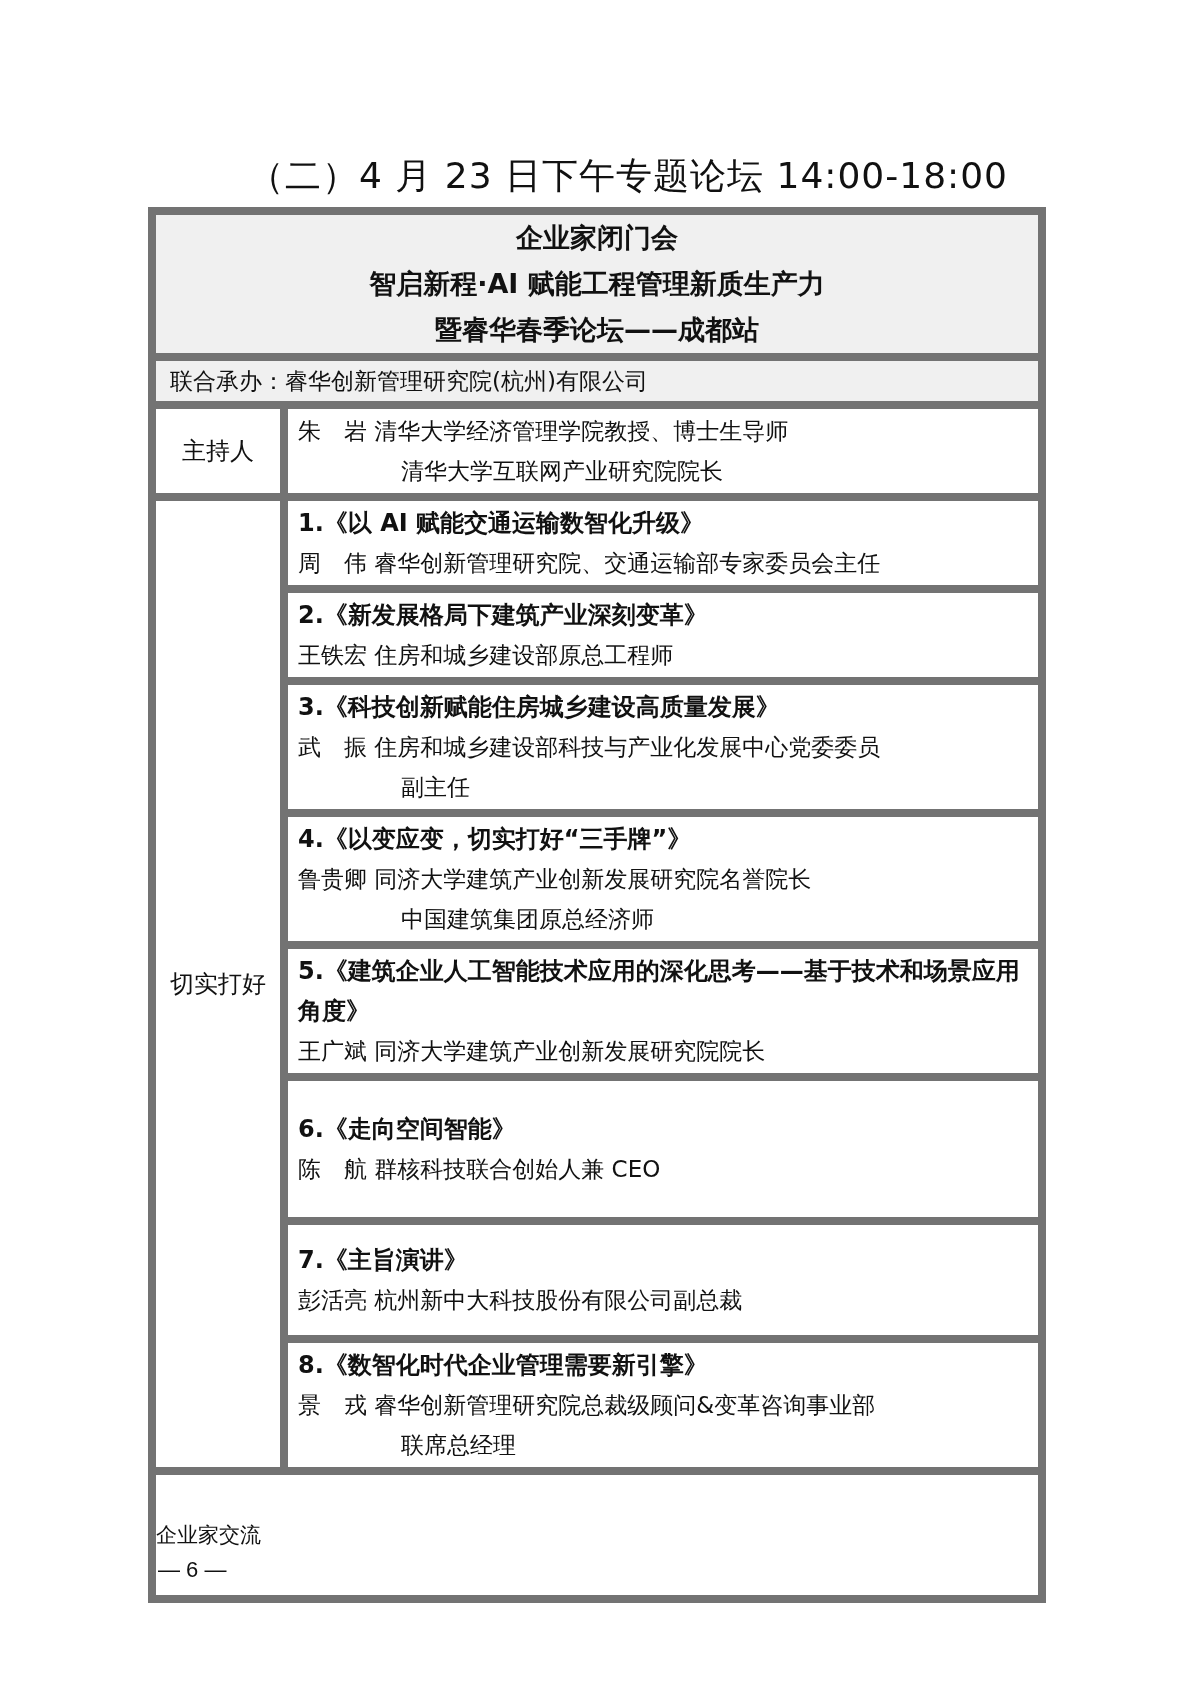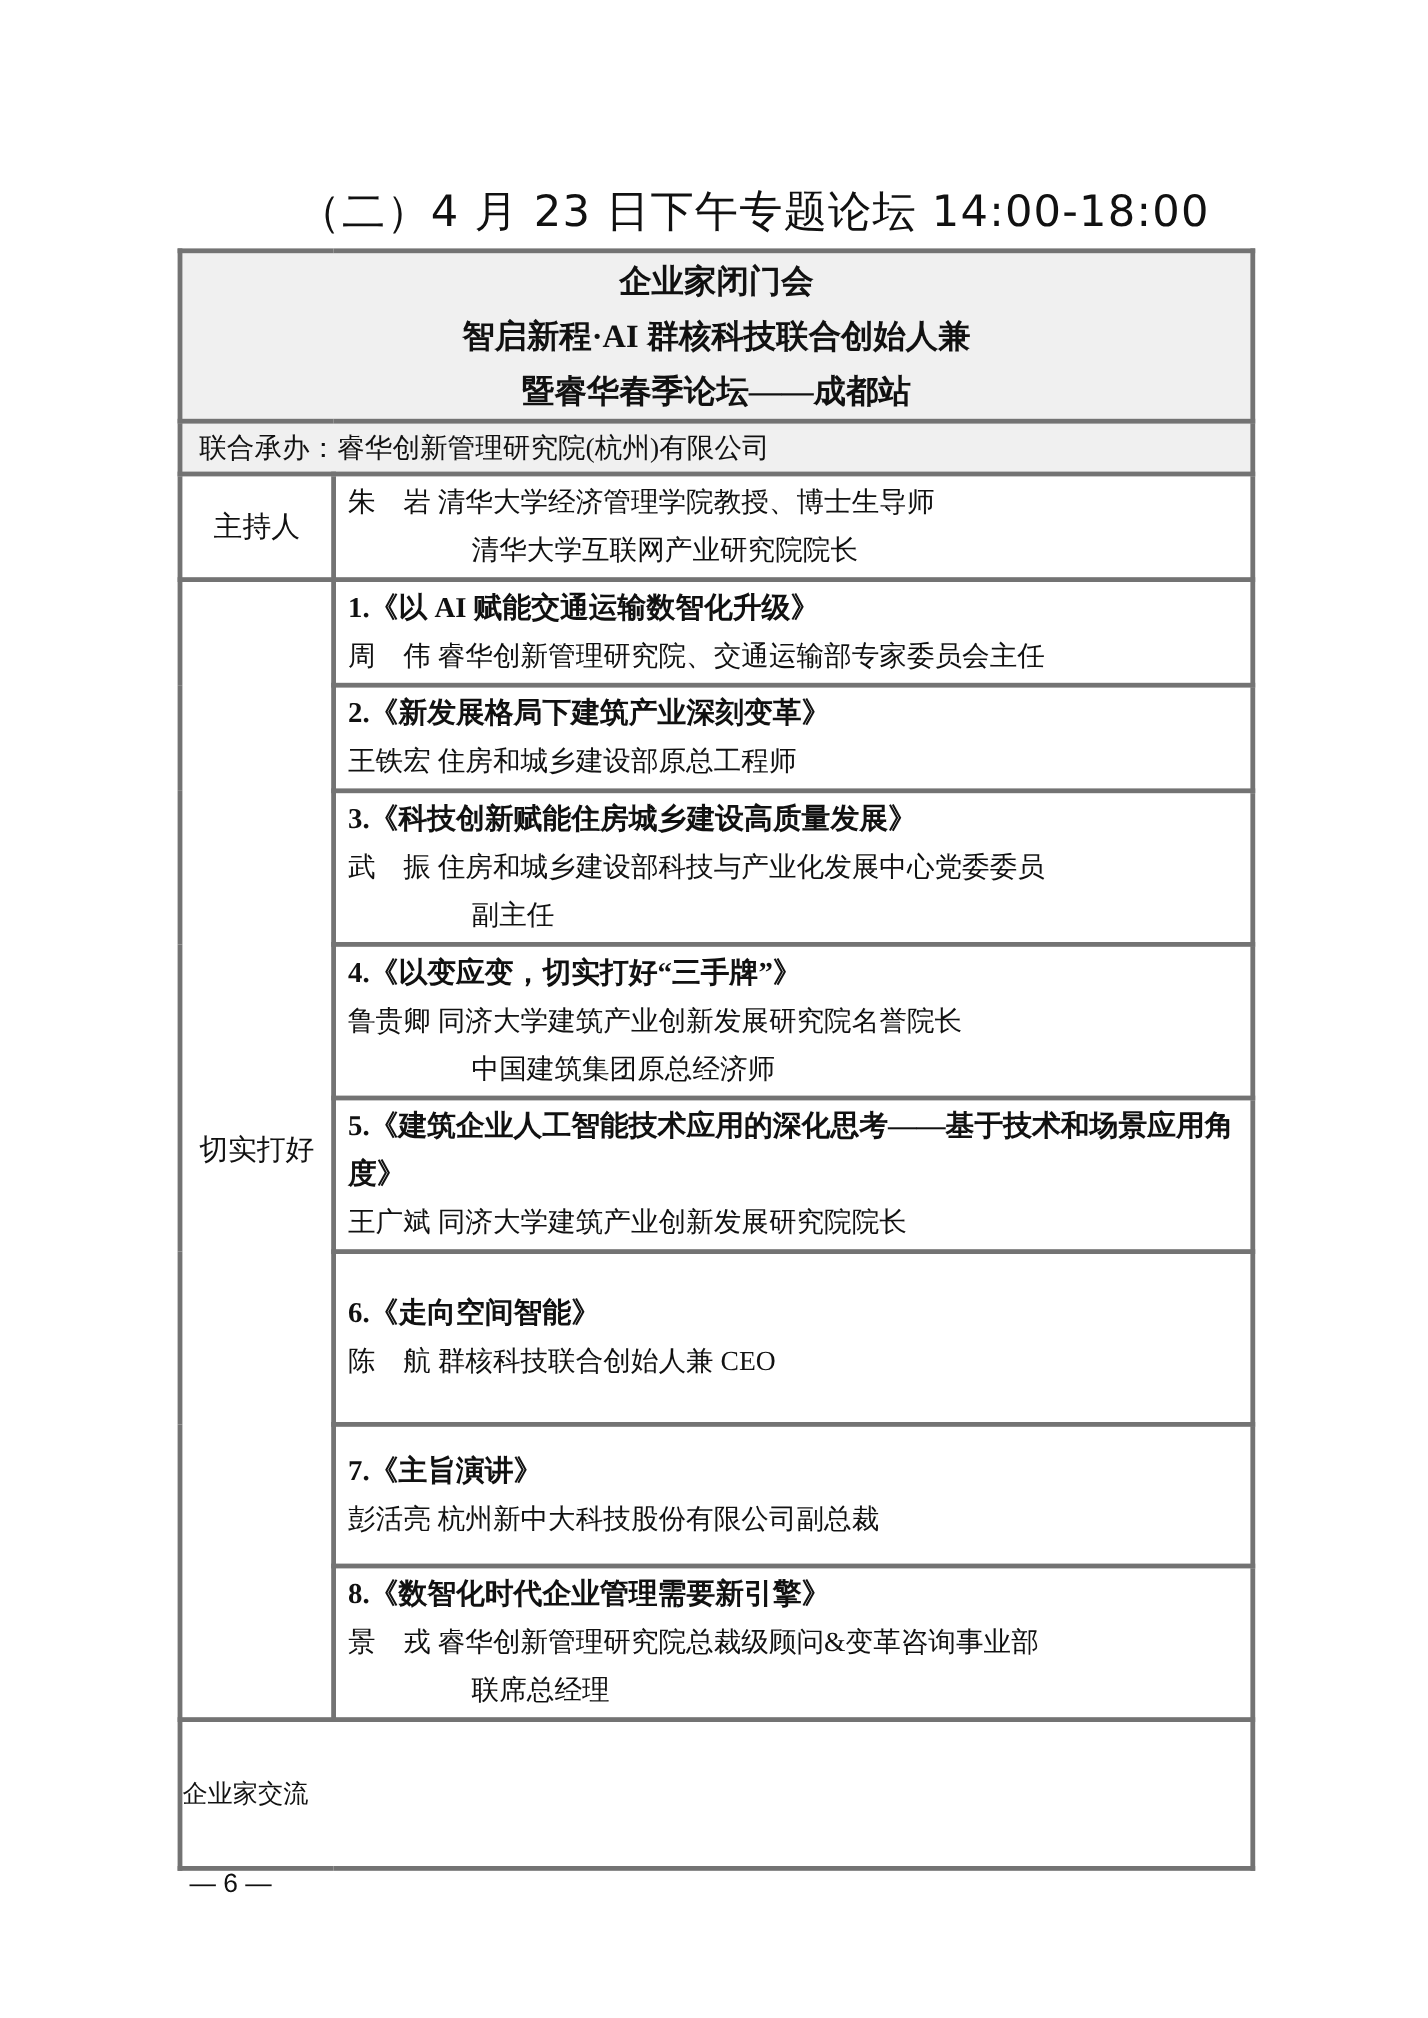--- a/index.html
+++ b/index.html
@@ -1,41 +1,41 @@
 <!DOCTYPE html>
 <html><head>
   <meta charset="utf-8">
   <style>
     html, body { margin: 0; padding: 0; background: #ffffff; }
     body { width: 1190px; height: 1682px; position: relative; overflow: hidden;
       font-family: "DejaVu Sans", "Liberation Sans", sans-serif; color: #111; }
     .heading { position: absolute; left: 248px; top: 152px; font-size: 36px; letter-spacing: 1px; }
     table.agenda { position: absolute; left: 148px; top: 207px; width: 898px; border-collapse: collapse; }
-    table.agenda td { border: 4px solid #737373; padding: 0; vertical-align: middle; font-family: Liberation Serif, serif; }
+    table.agenda td { border: 8px solid #737373; padding: 0; vertical-align: middle; }
     .title-cell { background: #f0f0f0; text-align: center; height: 136px; }
     .title-line { font-size: 27px; line-height: 46px; font-weight: bold; }
     .org-cell { background: #f0f0f0; height: 40px; font-size: 23px; padding-left: 14px !important; }
     .label-cell { width: 124px; text-align: center; font-size: 24px; }
     .content-cell { font-size: 23px; padding: 2px 10px !important; line-height: 40px; }
     .talk-title { font-weight: bold; font-size: 24px; line-height: 40px; }
     .indent { padding-left: 103px; }
     .exchange-cell { font-size: 21px; height: 120px; }
     .pagenum { position: absolute; left: 158px; top: 1557px; font-size: 22px; font-family: "Liberation Sans", sans-serif; }
   </style>
 </head>
 <body>
 
 <div class="heading">（二）4 月 23 日下午专题论坛 14:00-18:00</div>
 
 <table class="agenda">
   <tbody>
       <tr>
     <td colspan="2" class="title-cell">
       <div class="title-line">企业家闭门会</div>
-      <div class="title-line">智启新程·AI 群核科技联合创始人兼</div>
+      <div class="title-line">智启新程·AI 赋能工程管理新质生产力</div>
       <div class="title-line">暨睿华春季论坛——成都站</div>
     </td>
   </tr>
   <tr>
     <td colspan="2" class="org-cell">联合承办：睿华创新管理研究院(杭州)有限公司</td>
   </tr>
   <tr style="height:76px">
     <td class="label-cell">主持人</td>
     <td class="content-cell">
       <div>朱　岩 清华大学经济管理学院教授、博士生导师</div>

